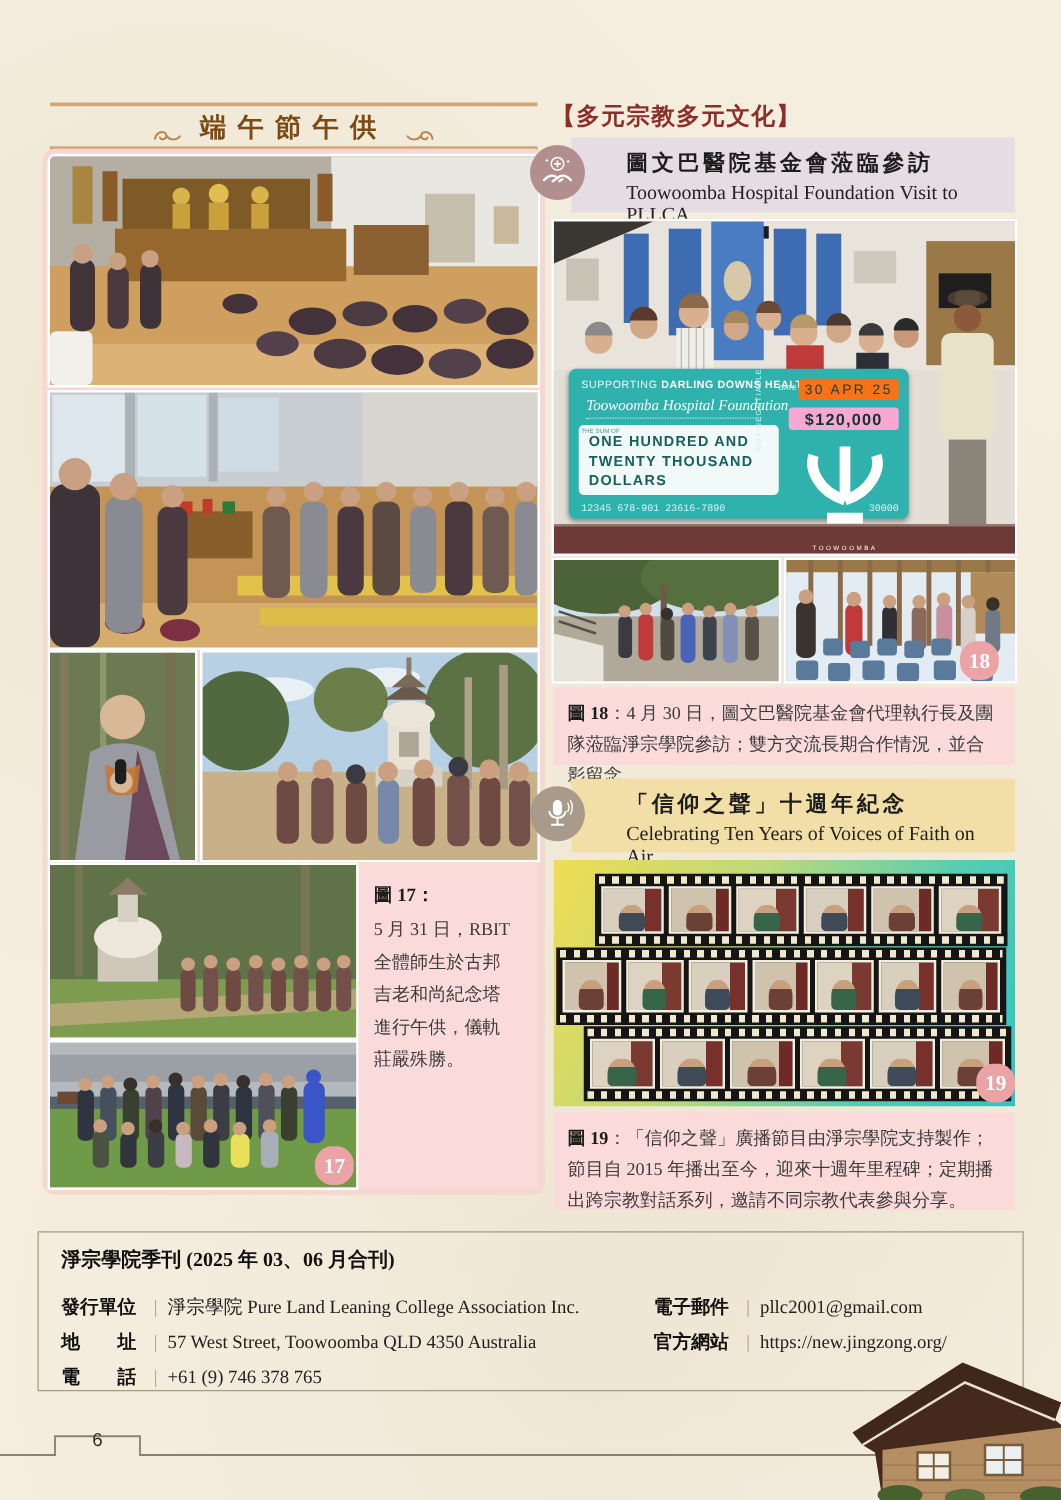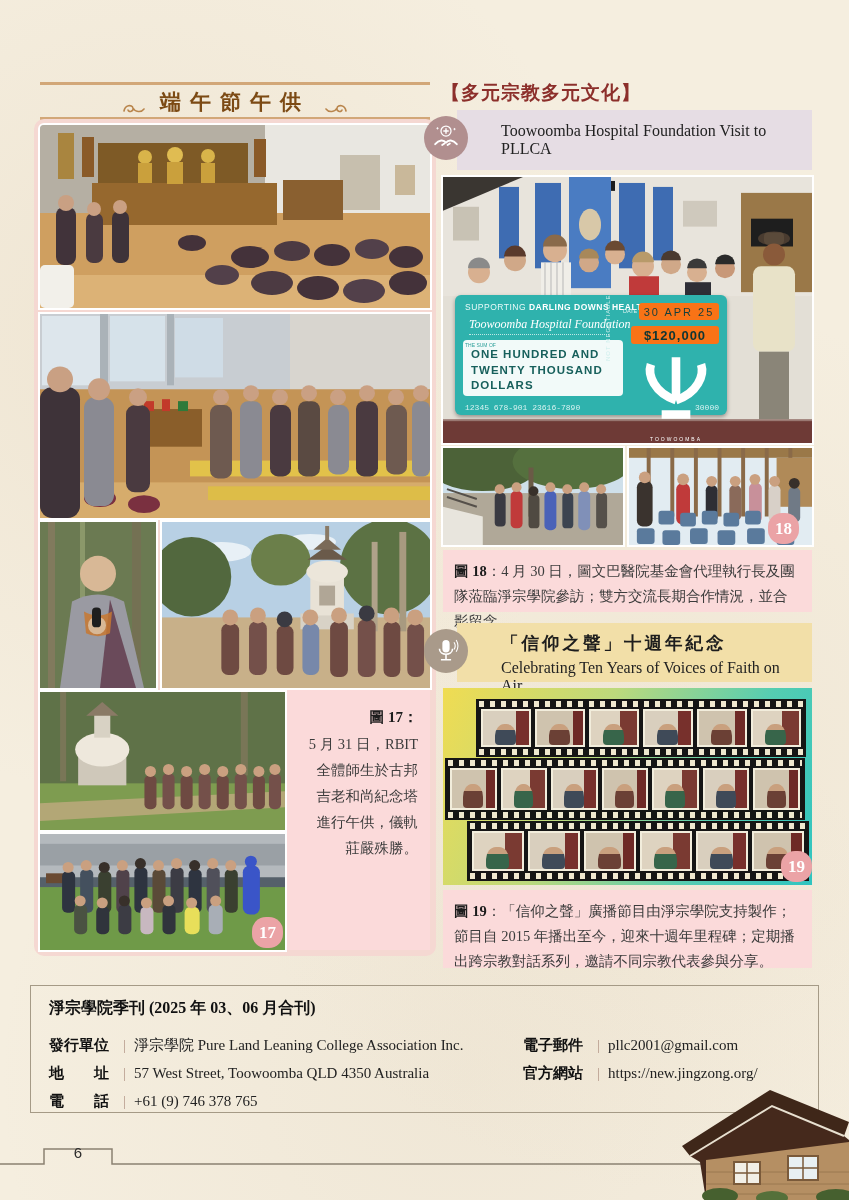--- a/index.html
+++ b/index.html
@@ -11,21 +11,21 @@
                      radial-gradient(circle at 55% 90%,rgba(200,180,150,.12),transparent 40%);}
   .abs{position:absolute;}
   
   .rule{position:absolute;left:40px;width:390px;height:3px;background:#d2a778;}
   .lc-title-row{position:absolute;left:40px;top:88px;width:390px;display:flex;align-items:flex-end;justify-content:center;gap:14px;}
   .lc-title{font-weight:bold;font-size:21px;letter-spacing:9px;color:#7c4a14;}
   
   .pink-panel{position:absolute;left:34px;top:119px;width:402px;height:837px;background:#f5d8d2;border-radius:10px;}
   .photo{position:absolute;overflow:hidden;border:2px solid #fff;box-sizing:border-box;background:#ccc;}
   .photo svg{display:block;width:100%;height:100%;}
-  .cap17{position:absolute;left:287px;top:690px;width:143px;height:260px;background:#fbdada;box-sizing:border-box;padding:14px 12px;font-size:14.5px;line-height:1.8;color:#3c3c3c;text-align:right;}
+  .cap17{position:absolute;left:287px;top:690px;width:143px;height:260px;background:#fbdada;box-sizing:border-box;padding:14px 12px;font-size:14.5px;line-height:1.8;color:#3c3c3c;}
   .cap17 b{color:#1d1d1d;font-size:15px;}
   .preline{white-space:pre-line;}
   .badge{position:absolute;width:31px;height:31px;background:#eba3a6;color:#fff;font-weight:bold;font-size:17px;display:flex;align-items:center;justify-content:center;font-family:"Liberation Serif",serif;border-radius:14px;}
   
   .section-title{position:absolute;left:441px;top:80px;font-size:19px;font-weight:bold;color:#8c2f2b;letter-spacing:1px;}
   .card{position:absolute;left:457px;width:355px;box-sizing:border-box;padding:8px 10px 8px 44px;}
   .card .t{font-size:17.5px;font-weight:bold;color:#1d1d1d;letter-spacing:3px;}
   .card .s{font-size:16px;color:#222;margin-top:4px;}
   .icon-circle{position:absolute;width:44px;height:44px;border-radius:50%;display:flex;align-items:center;justify-content:center;}
   .cap{position:absolute;left:443px;width:369px;background:#fbdada;box-sizing:border-box;padding:9px 11px;font-size:14.5px;line-height:1.72;color:#3c3c3c;}
@@ -36,21 +36,21 @@
   .cheque .sup b{color:#fff;}
   .cheque .payee{position:absolute;left:14px;top:22px;width:140px;font-family:"Liberation Serif",serif;font-style:italic;font-size:12px;color:#fff;border-bottom:1px dotted #bfe8e6;padding-bottom:2px;white-space:nowrap;}
   .cheque .sumpanel{position:absolute;left:8px;top:45px;width:160px;height:56px;background:#f2faf9;border-radius:4px;}
   .cheque .sumlabel{position:absolute;left:2px;top:2px;font-size:5px;color:#2fa09b;}
   .cheque .words{position:absolute;left:8px;top:7px;font-size:11.5px;font-weight:bold;color:#17605c;letter-spacing:1px;line-height:1.35;}
   .cheque .micr{position:absolute;left:10px;bottom:3px;font-size:8px;color:#d6f2f0;font-family:"Liberation Mono",monospace;}
   .cheque .micr2{position:absolute;right:8px;bottom:3px;font-size:8px;color:#d6f2f0;font-family:"Liberation Mono",monospace;}
   .cheque .nn{position:absolute;left:150px;top:66px;font-size:6px;color:#cdeeec;transform:rotate(-90deg);transform-origin:left top;letter-spacing:1px;}
   .cheque .datelabel{position:absolute;left:168px;top:13px;font-size:5.5px;color:#d9f3f1;}
   .cheque .datebox{position:absolute;left:184px;top:8px;width:80px;height:17px;background:#f97316;border-radius:3px;color:#143f3d;font-size:11px;letter-spacing:2px;display:flex;align-items:center;justify-content:center;}
-  .cheque .amtbox{position:absolute;left:176px;top:31px;width:88px;height:18px;background:#f97316;border-radius:3px;color:#0f3533;font-size:13px;font-weight:bold;letter-spacing:1px;display:flex;align-items:center;justify-content:center;}
+  .cheque .amtbox{position:absolute;left:176px;top:31px;width:88px;height:18px;background:#f9a8d4;border-radius:3px;color:#0f3533;font-size:13px;font-weight:bold;letter-spacing:1px;display:flex;align-items:center;justify-content:center;}
   .cheque .logo{position:absolute;left:178px;top:55px;width:86px;text-align:center;color:#fff;line-height:1.25;}
   .cheque .logo .l1{font-size:5px;letter-spacing:2px;}
   .cheque .logo .l2{font-size:11px;font-weight:bold;letter-spacing:1.5px;}
   
   .collage{position:absolute;left:443px;top:688px;width:369px;height:197px;background:linear-gradient(115deg,#f0dc52 0%,#bcd97c 38%,#55cdb2 72%,#2fc4c0 100%);overflow:hidden;}
   .strip{position:absolute;background:#151515;}
   .strip::before,.strip::after{content:"";position:absolute;left:3px;right:3px;height:6px;background:repeating-linear-gradient(90deg,#efe8cf 0 5px,#151515 5px 11px);}
   .strip::before{top:2px}.strip::after{bottom:2px}
   .frames{position:absolute;top:10px;bottom:10px;left:5px;right:5px;display:flex;gap:4px;}
   .frame{flex:1;position:relative;overflow:hidden;border:2px solid #f2eddc;background:linear-gradient(90deg,#d9cfbe 0 72%,#77302c 72%);}
@@ -316,20 +316,21 @@
     <div class="preline">5 月 31 日，RBIT
 全體師生於古邦
 吉老和尚紀念塔
 進行午供，儀軌
 莊嚴殊勝。</div>
   </div>
 
   <div class="section-title">【多元宗教多元文化】</div>
 
   <div class="card" style="top:110px;height:60px;background:#e6dde4;">
+    <div class="t">圖文巴醫院基金會蒞臨參訪</div>
     <div class="s">Toowoomba Hospital Foundation Visit to PLLCA</div>
   </div>
   <div class="icon-circle" style="left:424px;top:116px;background:#b18f8f;">
     <svg width="34" height="34" viewBox="0 0 44 44">
       <circle cx="22" cy="13" r="6.5" stroke="#fff" stroke-width="1.6" fill="none"></circle>
       <path d="M22,9.5 V16.5 M18.5,13 H25.5" stroke="#fff" stroke-width="1.8"></path>
       <path d="M11,8 l0,3 M9.5,9.5 l3,0 M33,9 l0,3 M31.5,10.5 l3,0" stroke="#fff" stroke-width="1"></path>
       <path d="M8,30 C13,24 19,24 22,28 M36,30 C31,24 25,24 22,28 M17,31 l3,-2 M24,31 l3,-2" stroke="#fff" stroke-width="2.4" fill="none" stroke-linecap="round"></path>
     </svg>
   </div>

